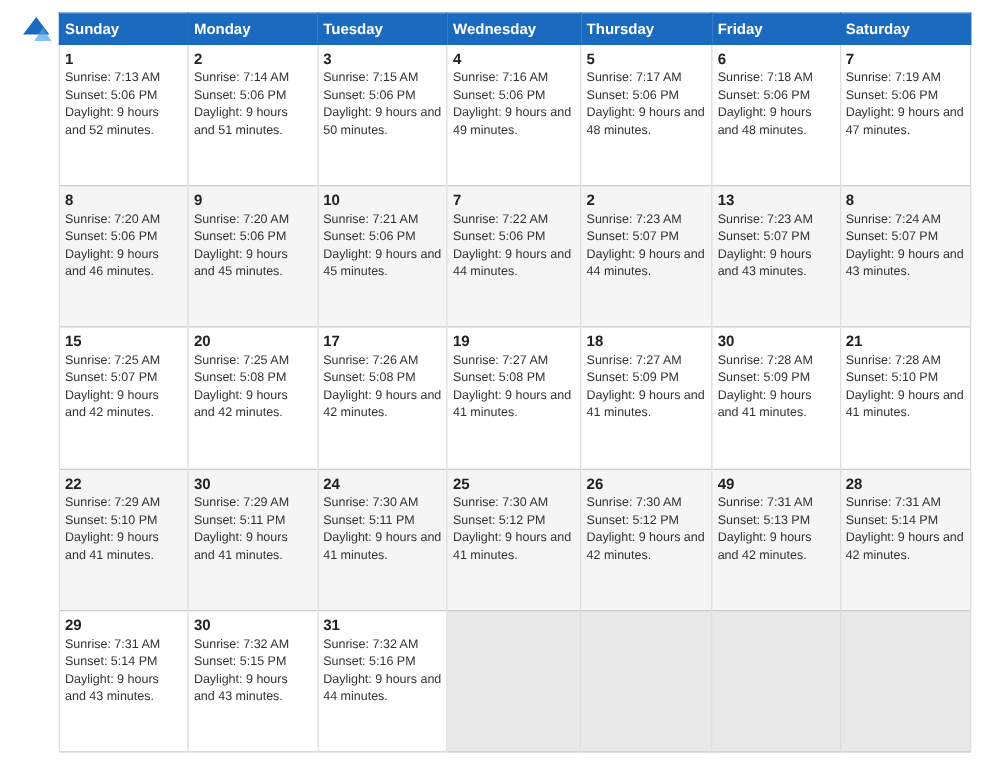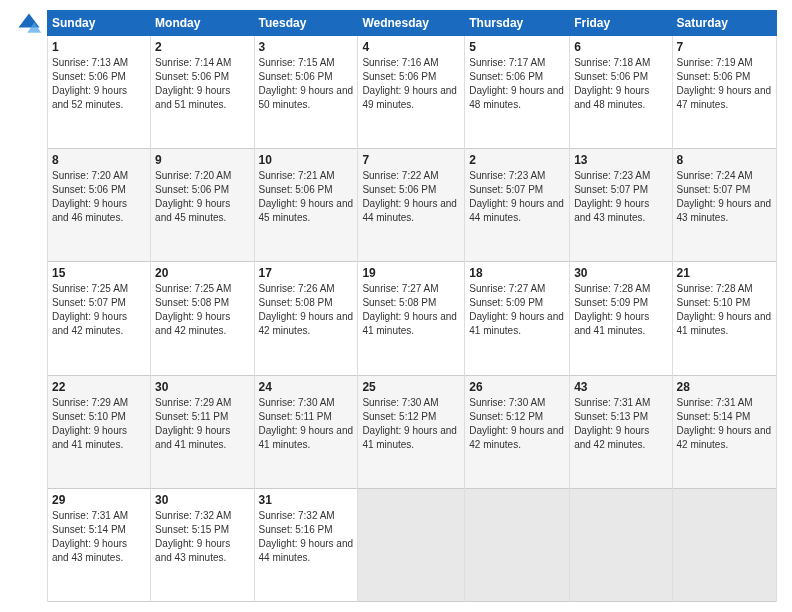--- a/index.html
+++ b/index.html
@@ -356,21 +356,21 @@
       </td>
             <td>
         <span class="day-num">26</span>
         <div class="day-info">
           Sunrise: 7:30 AM<br>
           Sunset: 5:12 PM<br>
           Daylight: 9 hours and 42 minutes.
         </div>
       </td>
             <td>
-        <span class="day-num">43</span>
+        <span class="day-num">49</span>
         <div class="day-info">
           Sunrise: 7:31 AM<br>
           Sunset: 5:13 PM<br>
           Daylight: 9 hours and 42 minutes.
         </div>
       </td>
             <td>
         <span class="day-num">28</span>
         <div class="day-info">
           Sunrise: 7:31 AM<br>

